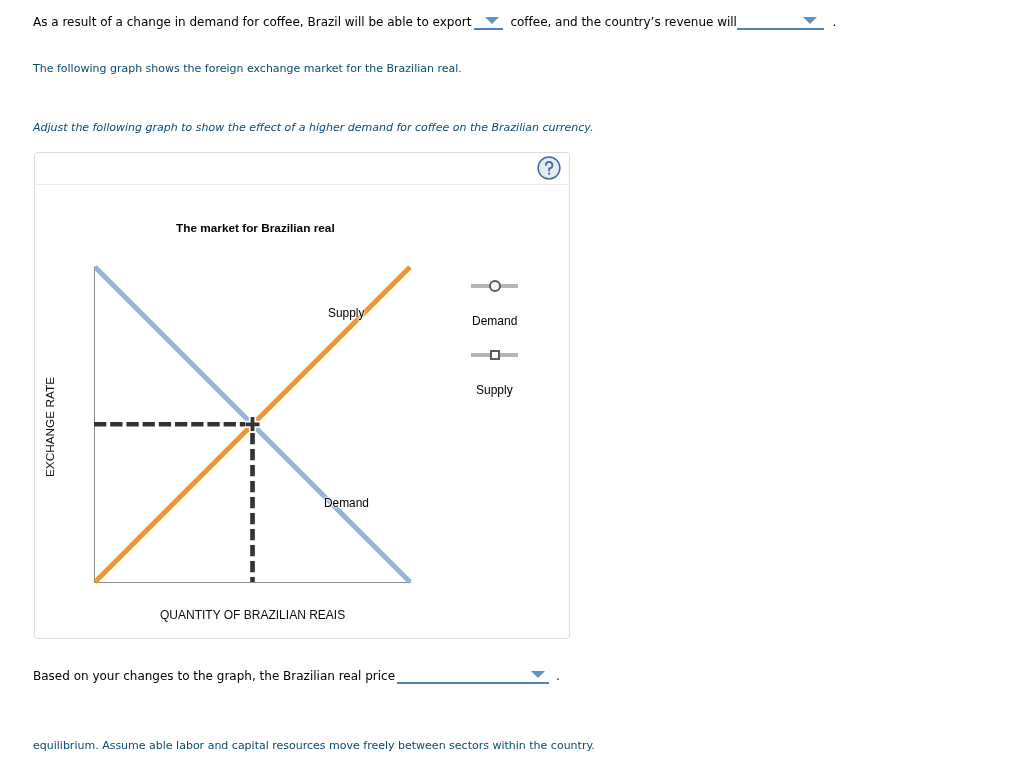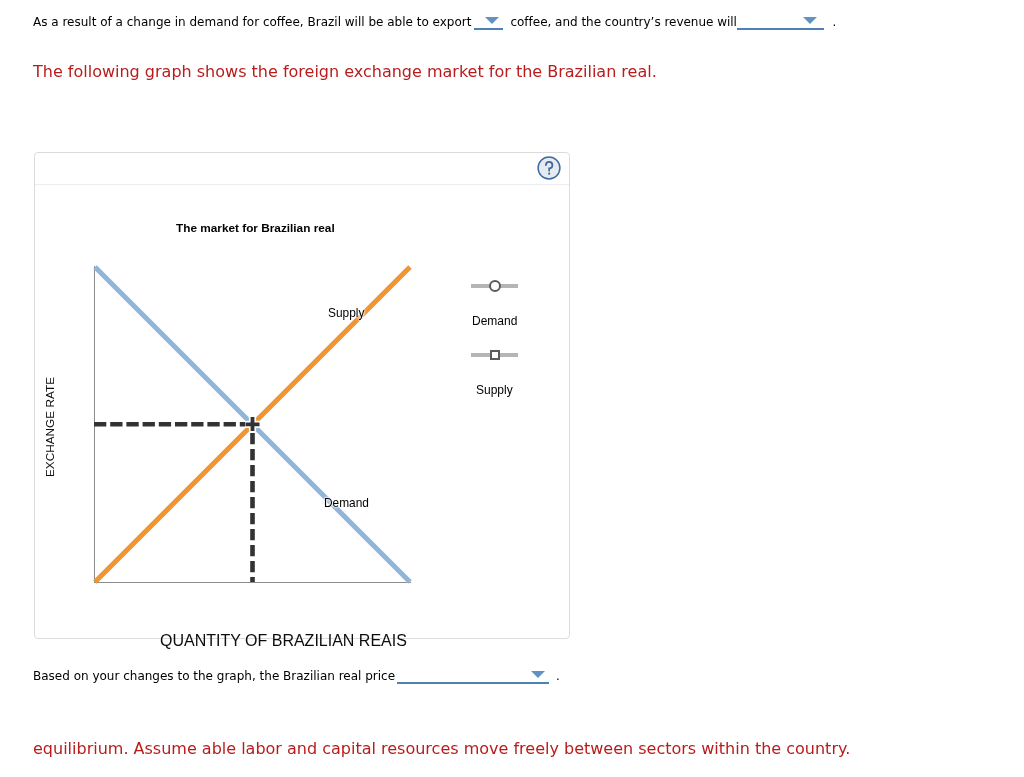--- a/index.html
+++ b/index.html
@@ -1,18 +1,18 @@
 <!DOCTYPE html>
 <html><head>
 <meta charset="utf-8">
 <style>
   html,body{margin:0;padding:0;background:#fff;}
   body{width:1024px;height:777px;overflow:hidden;font-family:"DejaVu Sans",sans-serif;color:#000;-webkit-font-smoothing:antialiased;}
   .page{position:relative;width:1024px;height:777px;transform:translateZ(0);padding-left:20px;}
-  .ptext{position:absolute;font-size:16px;color:#b91c1c;white-space:nowrap;}
+  .ptext{position:absolute;font-size:11px;color:#0c4a6e;white-space:nowrap;}
   .line{position:absolute;white-space:nowrap;font-size:0;}
   .line .t{font-size:12px;color:#000;vertical-align:baseline;}
   .line1{left:33px;top:8.5px;}
   .line4{left:33px;top:662.5px;}
   .p2{left:33px;top:62px;}
   .p3{left:33px;top:121px;font-style:italic;}
   .p5a{left:33px;top:715px;}
   .p5b{left:33px;top:739px;}
 
   
@@ -29,21 +29,21 @@
 
   
   .panel{position:absolute;left:34px;top:152px;width:536px;height:487px;border:1px solid #dcdcdc;border-radius:4px;box-sizing:border-box;background:#fff;}
   .panel-head{position:relative;height:31px;border-bottom:1px solid #ebecee;}
   .help{position:absolute;left:501px;top:2px;width:26px;height:26px;display:block;line-height:0;}
   
   .graph-layer{position:absolute;left:0;top:0;width:911px;height:777px;font-family:"Liberation Sans",sans-serif;}
   .graph-layer *{font-family:"Liberation Sans",sans-serif;}
   .chart-title{position:absolute;left:176px;top:221px;font-size:11.8px;font-weight:bold;color:#000;}
   .ylab{position:absolute;left:50px;top:427px;font-size:11.8px;color:#0d0d0d;transform:translate(-50%,-50%) rotate(-90deg);white-space:nowrap;}
-  .xlab{position:absolute;left:160px;top:632px;font-size:16px;color:#0d0d0d;text-align:right;}
+  .xlab{position:absolute;left:160px;top:608px;font-size:12px;color:#0d0d0d;text-align:right;}
   .plot{position:absolute;left:0;top:0;}
   .sup-lab{position:absolute;left:328px;top:306px;font-size:11.9px;color:#000;text-shadow:0 0 2.6px #fff,0 0 2.6px #fff,0 0 2.6px #fff,0 0 1.6px #fff;}
   .dem-lab{position:absolute;left:324px;top:496px;font-size:11.9px;color:#000;text-shadow:0 0 2.6px #fff,0 0 2.6px #fff,0 0 2.6px #fff,0 0 1.6px #fff;}
 
   
   .slider{position:absolute;width:48px;height:13px;}
   .slider .track{position:absolute;left:0;top:4px;width:47px;height:4px;background:#b5b5b5;}
   .knob{position:absolute;border:2px solid #5c5c5c;background:#fff;box-sizing:border-box;}
   .knob-circle{left:17.8px;top:-0.4px;width:12.4px;height:12.4px;border-radius:50%;}
   .knob-square{left:18.8px;top:0.5px;width:10.6px;height:10.6px;border-width:2px;}
@@ -64,20 +64,21 @@
       <span class="dd-arrow"></span>
     </span>
     <span class="t tb">coffee, and the country’s revenue will</span>
     <span class="dd dd-lg">
       <span class="dd-arrow"></span>
     </span>
     <span class="t period">.</span>
   </div>
 
   <div class="ptext p2">The following graph shows the foreign exchange market for the Brazilian real.</div>
+  <div class="ptext p3">Adjust the following graph to show the effect of a higher demand for coffee on the Brazilian currency.</div>
 
   <div class="panel">
     <div class="panel-head">
       <span class="help">
         <svg width="26" height="26" viewBox="0 0 26 26">
           <circle cx="13" cy="13" r="10.9" fill="#e6ebf1" stroke="#3f6ba0" stroke-width="1.5"></circle>
           <path d="M9.9 10.1 a3.25 3.25 0 1 1 3.25 3.35 v2.3" fill="none" stroke="#41689c" stroke-width="1.7" stroke-linecap="round"></path>
           <circle cx="13.15" cy="18.7" r="1.1" fill="#41689c"></circle>
         </svg>
       </span>

